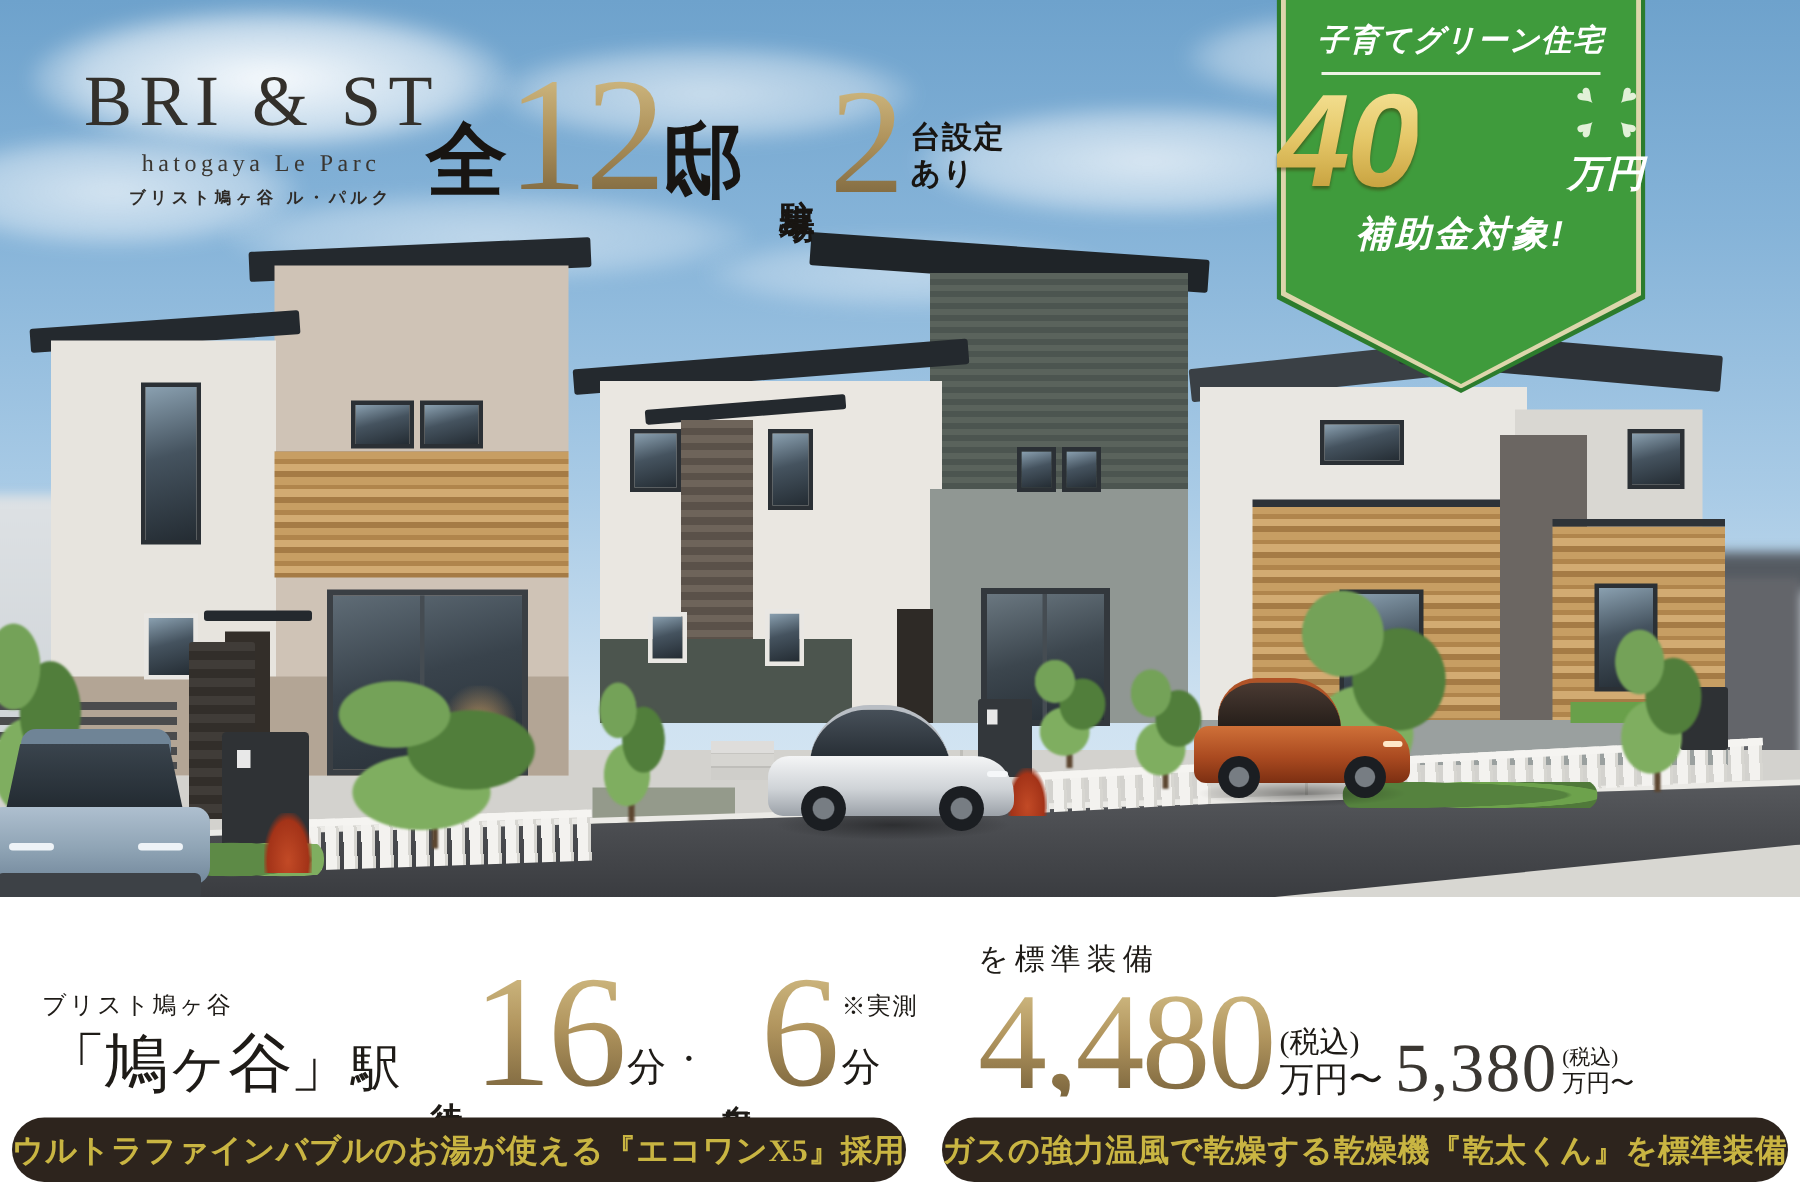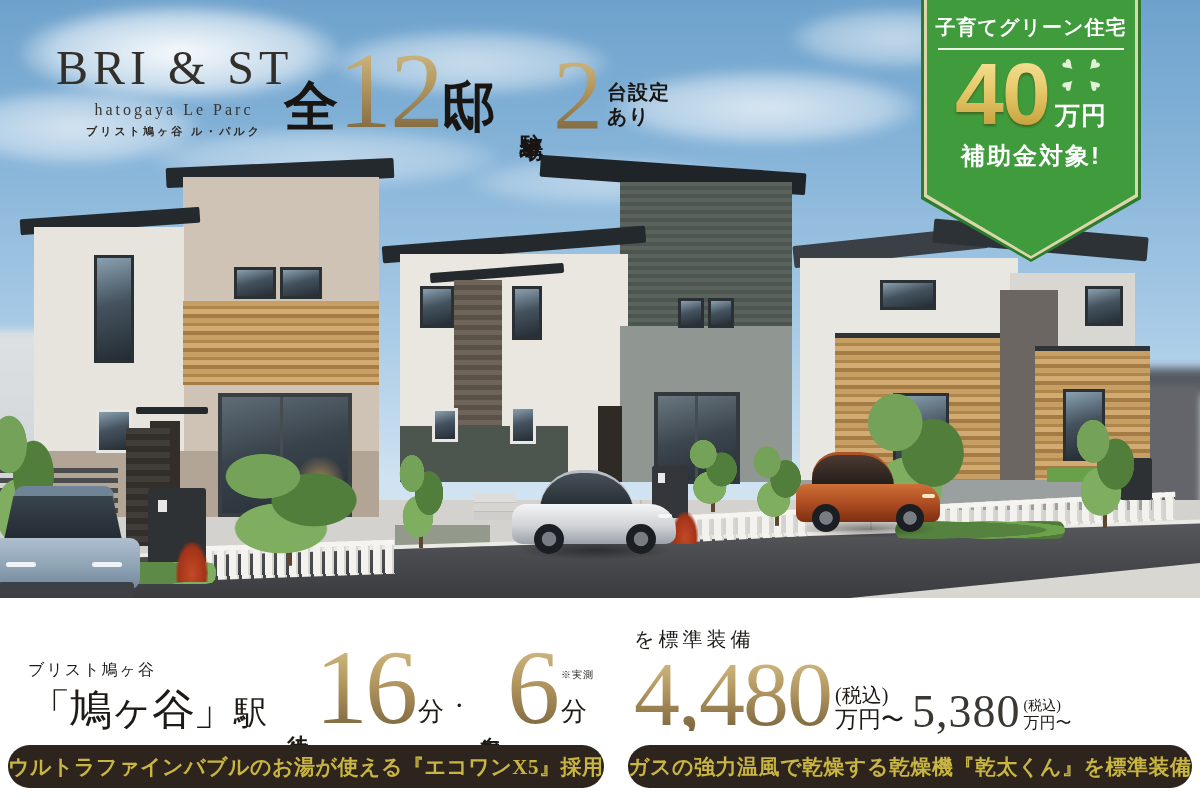--- a/index.html
+++ b/index.html
@@ -43,51 +43,51 @@
   .sub-en{margin-top:9px;font-size:16px;letter-spacing:3px;color:#3a3631;white-space:nowrap;}
   .sub-jp{margin-top:5px;font-size:11px;letter-spacing:3px;color:#2f2b27;white-space:nowrap;font-weight:bold;}
   .headline{position:absolute;left:284px;top:28px;height:108px;display:flex;align-items:flex-end;z-index:40;color:#181512;}
   .kanji-lg{font-size:54px;line-height:1;margin-bottom:2px;font-weight:600;}
   .num-xl{font-size:108px;line-height:.82;letter-spacing:-2px;font-weight:500;}
   .vtext{writing-mode:vertical-rl;text-orientation:upright;}
   .parking-label{font-size:23px;font-weight:700;letter-spacing:3px;margin:0 6px 12px 20px;}
   .num-lg{font-size:100px;line-height:.82;letter-spacing:-2px;}
   .parking-note{font-size:20px;line-height:1.2;letter-spacing:1px;margin:0 0 8px 6px;font-weight:600;}
   
-  .badge{position:absolute;left:921px;top:0;width:220px;height:262px;z-index:45;
-         font-family:"Liberation Sans","DejaVu Sans",sans-serif;}
+  .badge{position:absolute;left:851px;top:0;width:246px;height:262px;z-index:45;
+         font-family:"Liberation Sans","DejaVu Sans",sans-serif;font-style:italic;}
   .badge .layer{position:absolute;clip-path:polygon(0 0,100% 0,100% 76%,50% 100%,0 76%);}
   .badge .l1{inset:0;background:#2c7c2d;}
   .badge .l2{inset:0 3px 3px 3px;background:#ddd6ac;}
   .badge .l3{inset:0 6px 6px 6px;background:#3f9b3c;}
   .badge-content{position:absolute;inset:0;text-align:center;padding-top:13px;z-index:2;}
   .badge-title{color:#fff;font-size:20px;font-weight:700;line-height:1.4;letter-spacing:1px;}
   .badge-divider{width:186px;height:2px;background:#eef3e6;margin:7px auto 0;}
-  .badge-amount-row{display:flex;justify-content:center;align-items:flex-end;margin-top:2px;}
+  .badge-amount-row{display:flex;justify-content:space-between;align-items:flex-end;margin-top:2px;}
   .badge-amount{font-size:88px;font-weight:700;line-height:.95;letter-spacing:-2px;}
   .badge-side{display:flex;flex-direction:column;align-items:center;margin-left:6px;margin-bottom:4px;}
   .clover{position:relative;width:40px;height:40px;margin-bottom:4px;}
   .clover span{position:absolute;font-size:19px;color:#e2f1d8;line-height:1;}
   .badge-unit{color:#fff;font-size:25px;font-weight:700;letter-spacing:1px;}
   .badge-caption{color:#fff;font-size:24px;font-weight:700;letter-spacing:2px;margin-top:4px;}
   
   .infobar{position:absolute;left:0;top:598px;width:1200px;height:147px;background:#fff;
            display:flex;align-items:flex-end;padding:0 0 14px 28px;box-sizing:border-box;color:#1e1b17;z-index:30;}
   .rail-col{margin-right:8px;}
   .railway{font-size:16px;letter-spacing:2px;margin-bottom:7px;}
   .station-line{white-space:nowrap;line-height:1;}
   .station{font-size:43px;letter-spacing:-2px;}
   .station-suffix{font-size:33px;}
   .walk-label{font-size:22px;letter-spacing:4px;font-weight:600;margin:0 2px 6px 8px;}
   .bike-label{font-size:20px;letter-spacing:2px;font-weight:600;margin:0 2px 4px 6px;}
   .min-num{font-size:106px;line-height:.8;letter-spacing:-3px;}
   .min-unit{font-size:26px;margin:0 0 2px 3px;}
   .dot-sep{font-size:22px;margin:0 2px 10px 4px;}
   .note-col{display:flex;flex-direction:column;align-items:flex-start;margin-left:4px;}
-  .note{font-size:10px;margin-bottom:12px;letter-spacing:1px;}
+  .note{font-size:16px;margin-bottom:12px;letter-spacing:1px;}
   .price-group{margin-left:40px;display:flex;flex-direction:column;}
   .price-label{font-size:20px;letter-spacing:4px;margin-bottom:6px;}
   .price-row{display:flex;align-items:flex-end;line-height:1;}
   .price-min{font-size:92px;line-height:.78;letter-spacing:-2px;}
   .tax-col{display:flex;flex-direction:column;margin-left:4px;}
   .tax1{font-size:20px;margin-bottom:3px;}
   .unit1{font-size:23px;}
   .price-max{font-size:46px;color:#3b3732;margin-left:8px;line-height:.85;letter-spacing:1px;}
   .tax-col2{display:flex;flex-direction:column;margin-left:3px;}
   .tax2{font-size:14px;margin-bottom:2px;}

